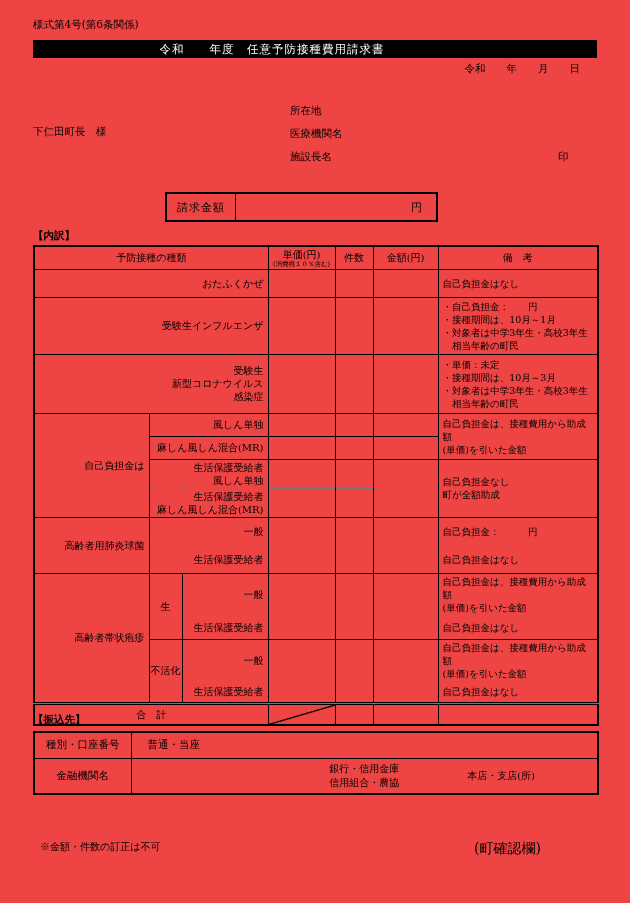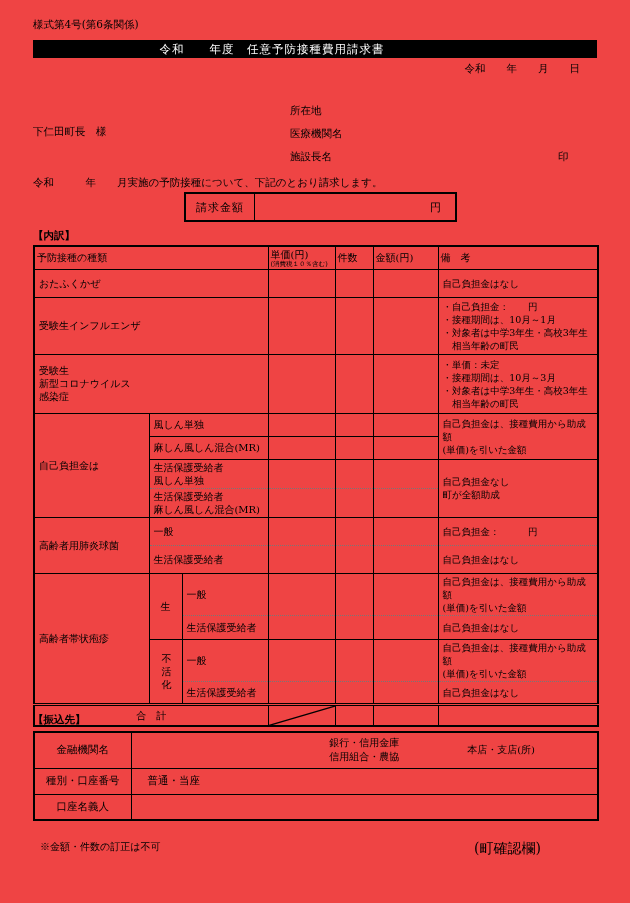--- a/index.html
+++ b/index.html
@@ -18,41 +18,41 @@
 
   .date-line{left:0;top:62px;width:630px;text-align:right;padding-right:50px;box-sizing:border-box;font-size:10.5px;white-space:pre;}
   .addressee{left:33px;top:85px;font-size:10.5px;white-space:pre;margin-top:40px;}
   .org-label{left:290px;font-size:10.5px;}
   .seal{left:558px;top:150px;font-size:10.5px;}
   .request-line{left:33px;top:176px;font-size:10.5px;white-space:pre;}
 
   
   .amount-box{
     left:165px;top:192px;width:273px;height:30px;border:2px solid #000;
-    display:flex;box-sizing:border-box;margin-left:19px;
+    display:flex;box-sizing:border-box;
   }
   .amount-box .lbl{
     width:68px;border-right:1.5px solid #000;display:flex;align-items:center;justify-content:center;
     font-size:11px;letter-spacing:1px;
   }
   .amount-box .val{flex:1;display:flex;align-items:center;justify-content:flex-end;padding-right:14px;font-size:11px;}
 
   .sec-head{font-size:10.5px;font-weight:bold;}
 
   
   table{border-collapse:collapse;table-layout:fixed;}
   .bd-table{left:33px;top:245px;width:564px;border:2px solid #000;}
   .bd-table td{
     border:1px solid #000;font-size:10px;padding:1px 4px;vertical-align:middle;
     line-height:13px;overflow:hidden;box-sizing:border-box;
   }
-  .bd-table td.hdr{text-align:left;padding:0 2px;}
+  .bd-table td.hdr{text-align:center;padding:0 2px;}
   .hdr-price{line-height:11px;}
   .hdr-price .note{display:block;font-size:6.5px;line-height:7px;white-space:nowrap;}
-  td.lft{text-align:left;}
+  td.lft{text-align:right;}
   td.ctr{text-align:center;}
   td.pre{white-space:pre-line;}
   td.remark{font-size:9.5px;line-height:13px;padding-left:4px;text-align:left;}
   td.remark.pad{padding-top:2px;padding-bottom:2px;}
   td.bb-dot{border-bottom:1px dotted #777;}
   td.bt-dot{border-top:1px dotted #777;}
   tr.total-row td{border-top:3px double #000;}
   td.diag{position:relative;padding:0;}
   td.diag svg{position:absolute;left:0;top:0;width:100%;height:100%;display:block;}
 
@@ -89,21 +89,20 @@
 
   <div class="abs date-line">令和　　年　　月　　日</div>
 
   <div class="abs addressee">下仁田町長　様</div>
 
   <div class="abs org-label" style="top:104px;">所在地</div>
   <div class="abs org-label" style="top:127px;">医療機関名</div>
   <div class="abs org-label" style="top:150px;">施設長名</div>
   <div class="abs seal">印</div>
 
-  <div class="abs request-line">令和　　　年　　月実施の予防接種について、下記のとおり請求します。</div>
 
   <div class="abs amount-box">
     <div class="lbl">請求金額</div>
     <div class="val">
       <span>円</span>
     </div>
   </div>
 
   <div class="abs sec-head" style="left:33px;top:229px;">【内訳】</div>
 
@@ -220,21 +219,21 @@
 (単価)を引いた金額</td>
     </tr>
     <tr style="height:24px">
       <td class="lft bt-dot">生活保護受給者</td>
       <td class="bt-dot"></td>
       <td class="bt-dot"></td>
       <td class="bt-dot"></td>
       <td class="remark bt-dot">自己負担金はなし</td>
     </tr>
     <tr style="height:26px">
-      <td class="ctr" rowspan="2" style="padding:12px;">不活化</td>
+      <td class="ctr" rowspan="2" style="padding:0;">不活化</td>
       <td class="lft bb-dot">一般</td>
       <td class="bb-dot"></td>
       <td class="bb-dot"></td>
       <td class="bb-dot"></td>
       <td class="remark pre bb-dot">自己負担金は、接種費用から助成額
 (単価)を引いた金額</td>
     </tr>
     <tr style="height:22px">
       <td class="lft bt-dot">生活保護受給者</td>
       <td class="bt-dot"></td>
@@ -259,36 +258,32 @@
 
 
   <div class="abs sec-head" style="left:33px;top:713px;">【振込先】</div>
 
   <table class="abs tr-table">
     <colgroup>
         <col style="width:97px">
         <col style="width:467px">
       </colgroup>
     <tbody>
-        <tr style="height:36px">
+        <tr style="height:26px">
+      <td class="lbl">種別・口座番号</td>
+      <td class="acct-val">普通・当座</td>
+    </tr>
+    <tr style="height:36px">
       <td class="lbl">金融機関名</td>
       <td class="bank-cell">
         <span class="bank-center">銀行・信用金庫
 信用組合・農協</span>
         <span class="bank-right">本店・支店(所)</span>
       </td>
     </tr>
-    <tr style="height:26px">
-      <td class="lbl">種別・口座番号</td>
-      <td class="acct-val">普通・当座</td>
-    </tr>
-    <tr style="height:26px">
-      <td class="lbl">口座名義人</td>
-      <td></td>
-    </tr>
   </tbody>
     </table>
 
   <div class="abs footer-note">※金額・件数の訂正は不可</div>
   <div class="abs town-check">(町確認欄)</div>
 
 
 </div>
 
 </body></html>

